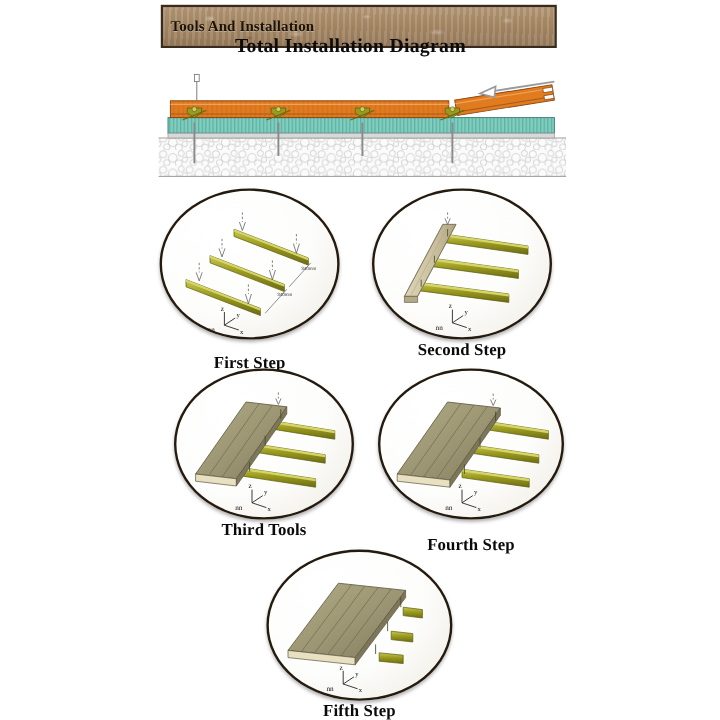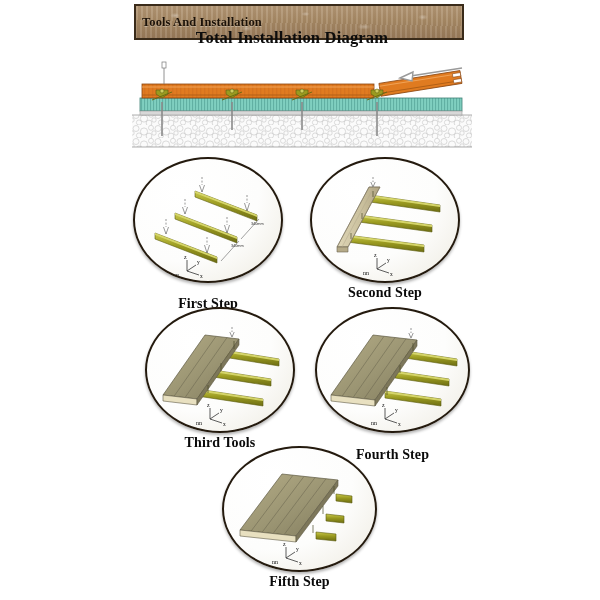--- a/index.html
+++ b/index.html
@@ -442,21 +442,21 @@
         <text x="65" y="98" font-family="'Liberation Serif',serif" font-size="6" fill="#111">z</text>
         <text x="78" y="103" font-family="'Liberation Serif',serif" font-size="5.5" fill="#111">y</text>
         <text x="81" y="117" font-family="'Liberation Serif',serif" font-size="5.5" fill="#111">x</text>
         <text x="54" y="116" font-family="'Liberation Serif',serif" font-size="6" fill="#111">nn</text>
       </g>
     </svg>
   </div>
   <div class="step-caption" style="top:128px;margin-top:12px;">Fourth Step</div>
 </div>
 
-<div class="oval-panel" style="left:222px; top:446px; width:155px; height:126px;text-decoration:underline;">
+<div class="oval-panel" style="left:222px; top:458px; width:155px; height:126px;text-decoration:underline;">
   <div class="oval-ring">
     <svg class="oval-svg" width="155" height="126" viewBox="0 0 155 126">
       <defs>
         <linearGradient id="joistG5" x1="0" y1="0" x2="0" y2="1">
           <stop offset="0%" stop-color="#c8c84a"></stop>
           <stop offset="45%" stop-color="#9A9A20"></stop>
           <stop offset="100%" stop-color="#6d6d12"></stop>
         </linearGradient>
         <linearGradient id="deckG5" x1="0" y1="0" x2="1" y2="1">
           <stop offset="0%" stop-color="#b3ab85"></stop>

